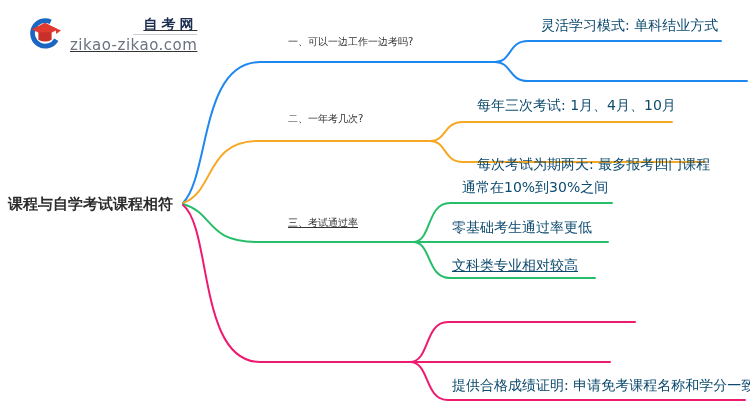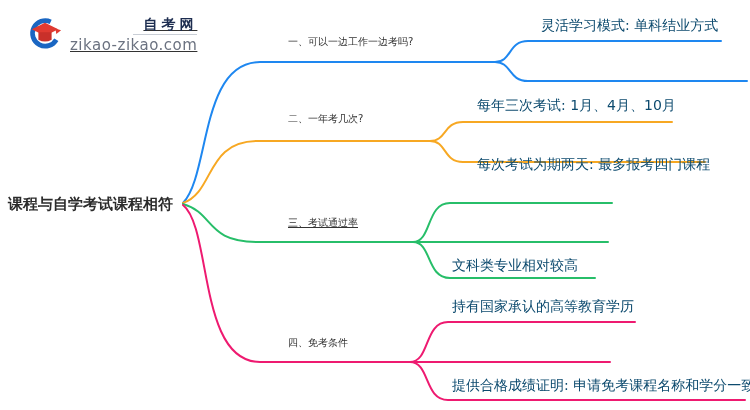--- a/index.html
+++ b/index.html
@@ -50,21 +50,21 @@
   .b1-c0 { left: 541px; top: 15px; }
   .b1-c1 { left: 541px; top: 53px; }
 
   .b2-label { left: 288px; top: 108px; }
   .b2-c0 { left: 477px; top: 95px; }
   .b2-c1 { left: 477px; top: 130px; margin-top: 24px; }
 
   .b3-label { left: 288px; top: 212px; text-decoration: underline; }
   .b3-c0 { left: 462px; top: 177px; }
   .b3-c1 { left: 452px; top: 217px; }
-  .b3-c2 { left: 452px; top: 255px; }
+  .b3-c2 { left: 452px; top: 255px; text-decoration: underline; }
 
   .b4-label { left: 288px; top: 332px; }
   .b4-c0 { left: 452px; top: 296px; }
   .b4-c1 { left: 452px; top: 336px; }
   .b4-c2 { left: 452px; top: 375px; }
 </style>
 </head>
 <body>
 
 <div class="stage">
@@ -115,19 +115,19 @@
   <div class="node root-node">课程与自学考试课程相符</div>
 
   <div class="node branch-label b1-label">一、可以一边工作一边考吗?</div>
   <div class="node child-label b1-c0">灵活学习模式: 单科结业方式</div>
 
   <div class="node branch-label b2-label">二、一年考几次?</div>
   <div class="node child-label b2-c0">每年三次考试: 1月、4月、10月</div>
   <div class="node child-label b2-c1">每次考试为期两天: 最多报考四门课程</div>
 
   <div class="node branch-label b3-label">三、考试通过率</div>
+  <div class="node child-label b3-c0">通常在10%到30%之间</div>
+  <div class="node child-label b3-c1">零基础考生通过率更低</div>
   <div class="node child-label b3-c2">文科类专业相对较高</div>
 
-  <div class="node branch-label b4-label">四、免考条件</div>
-  <div class="node child-label b4-c0">持有国家承认的高等教育学历</div>
   <div class="node child-label b4-c2">提供合格成绩证明: 申请免考课程名称和学分一致</div>
 
 </div>
 
 </body></html>

